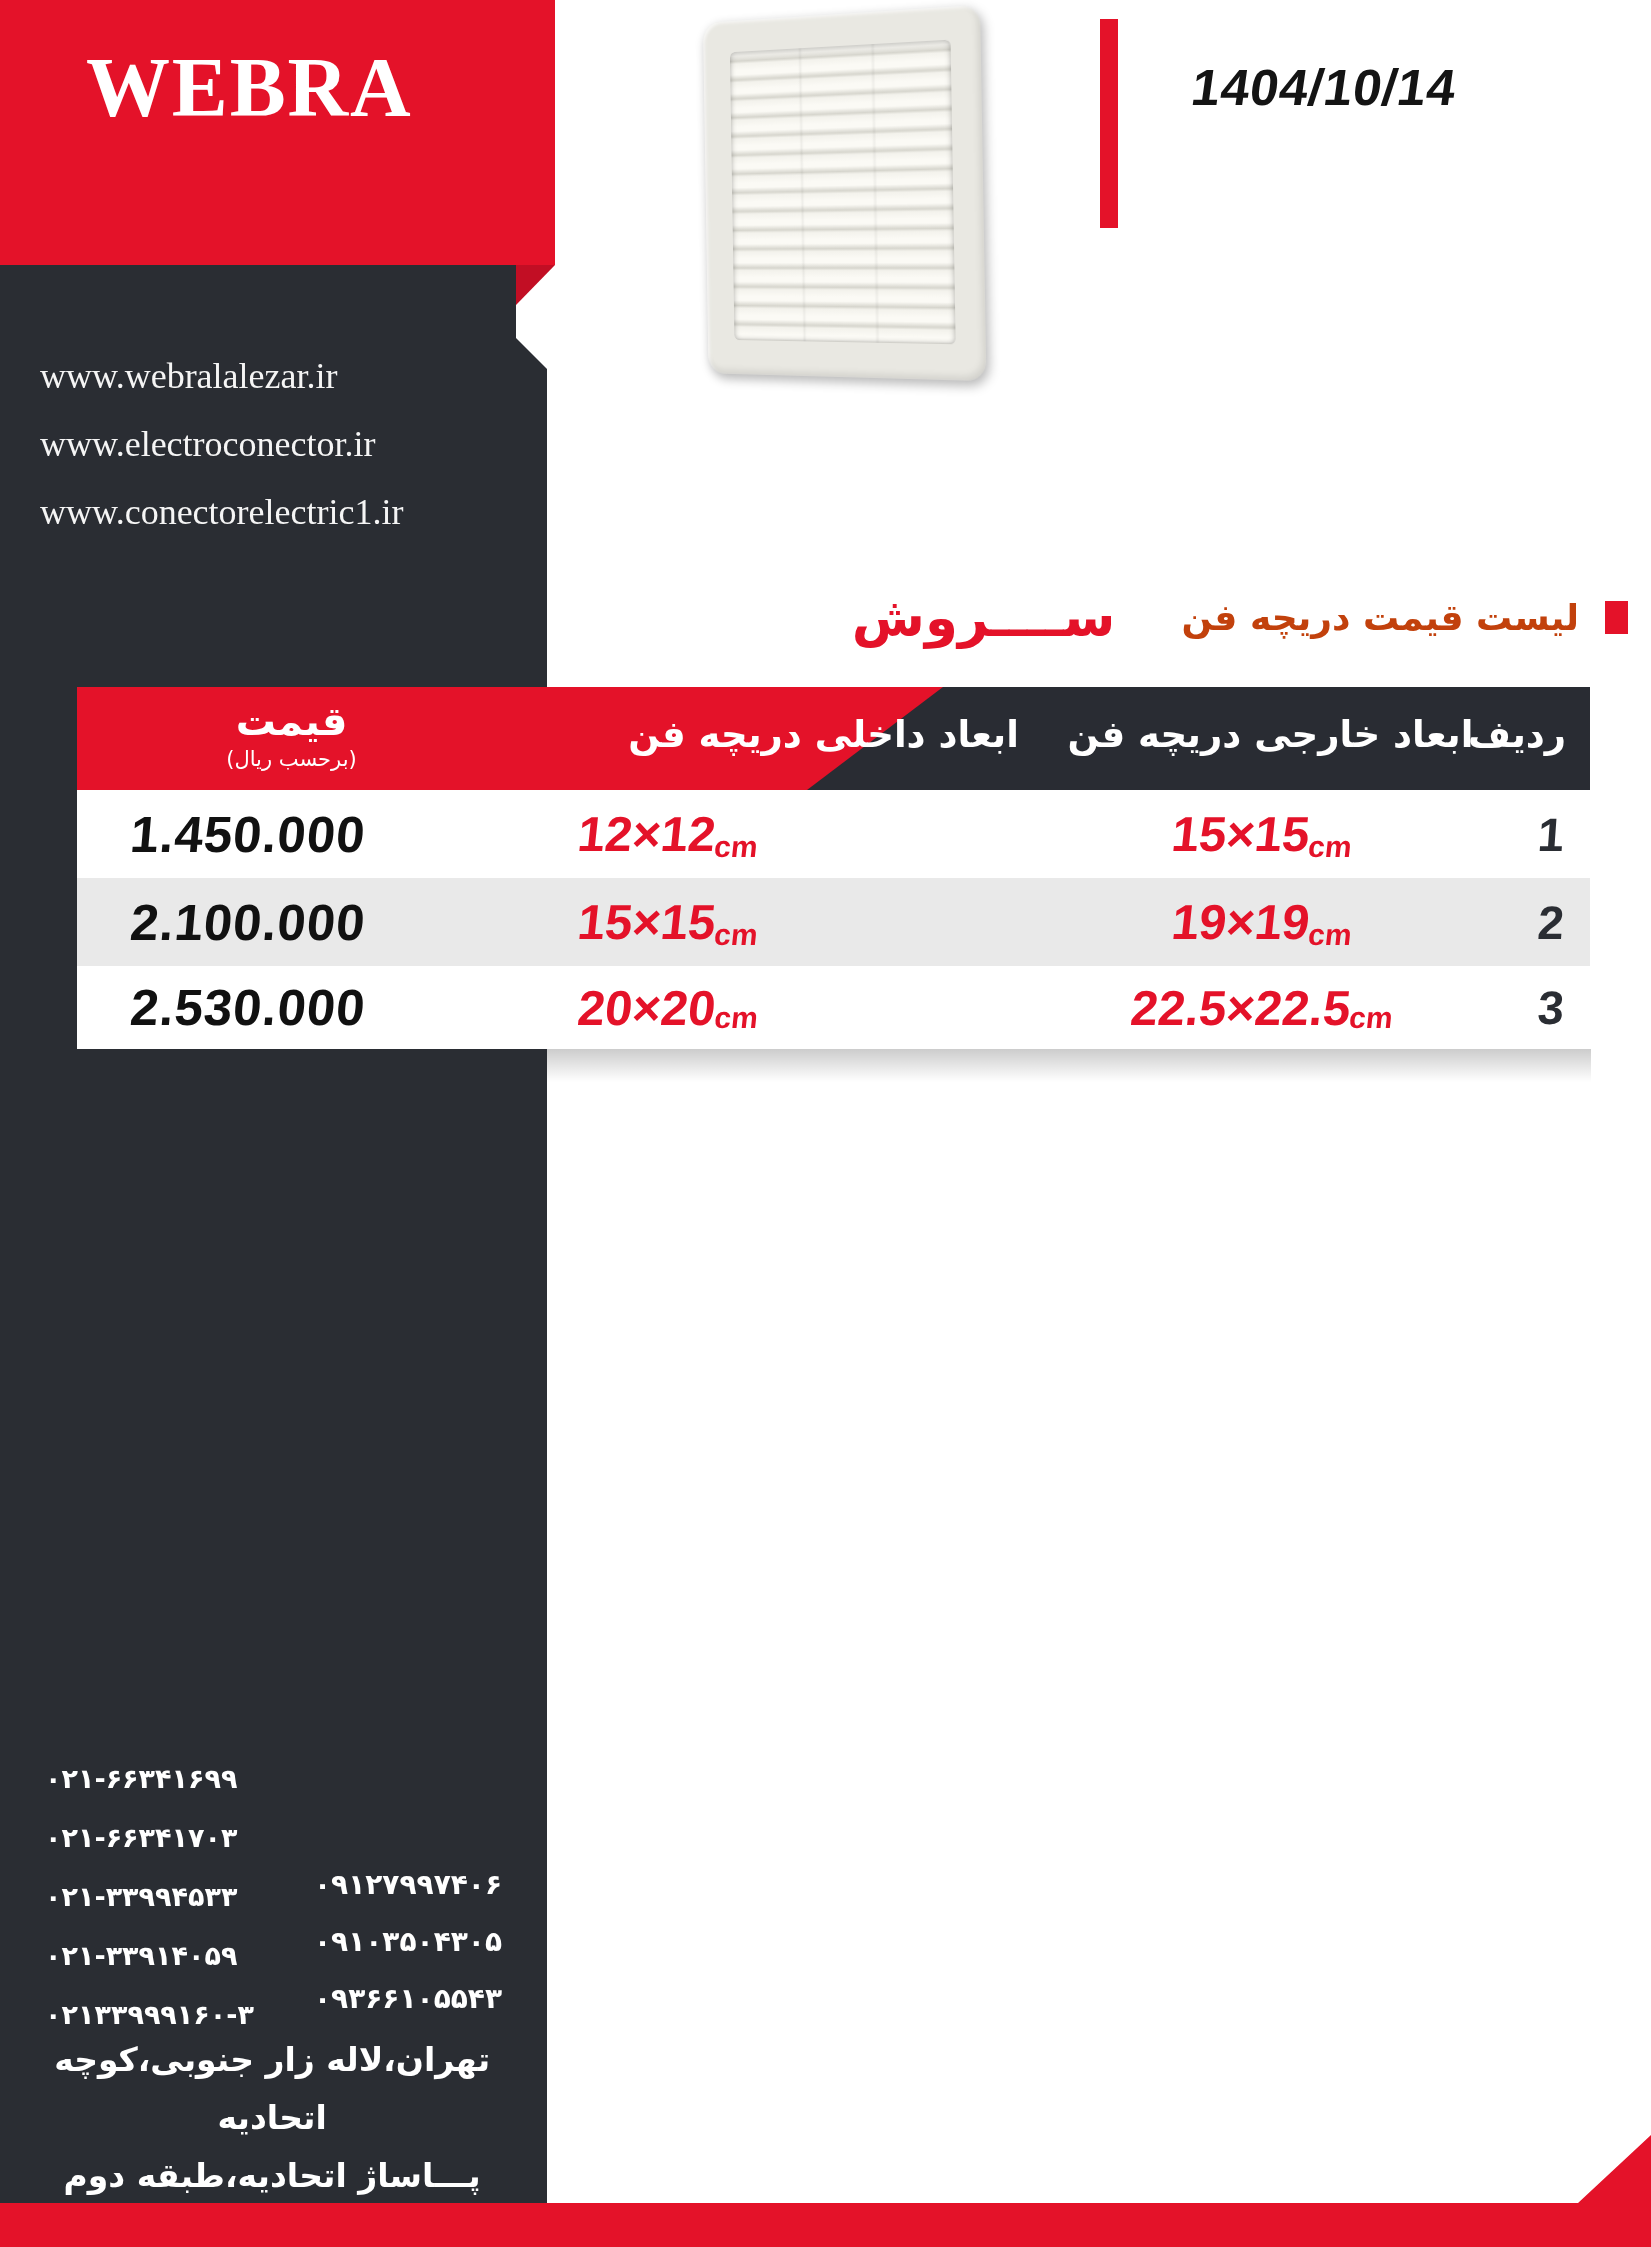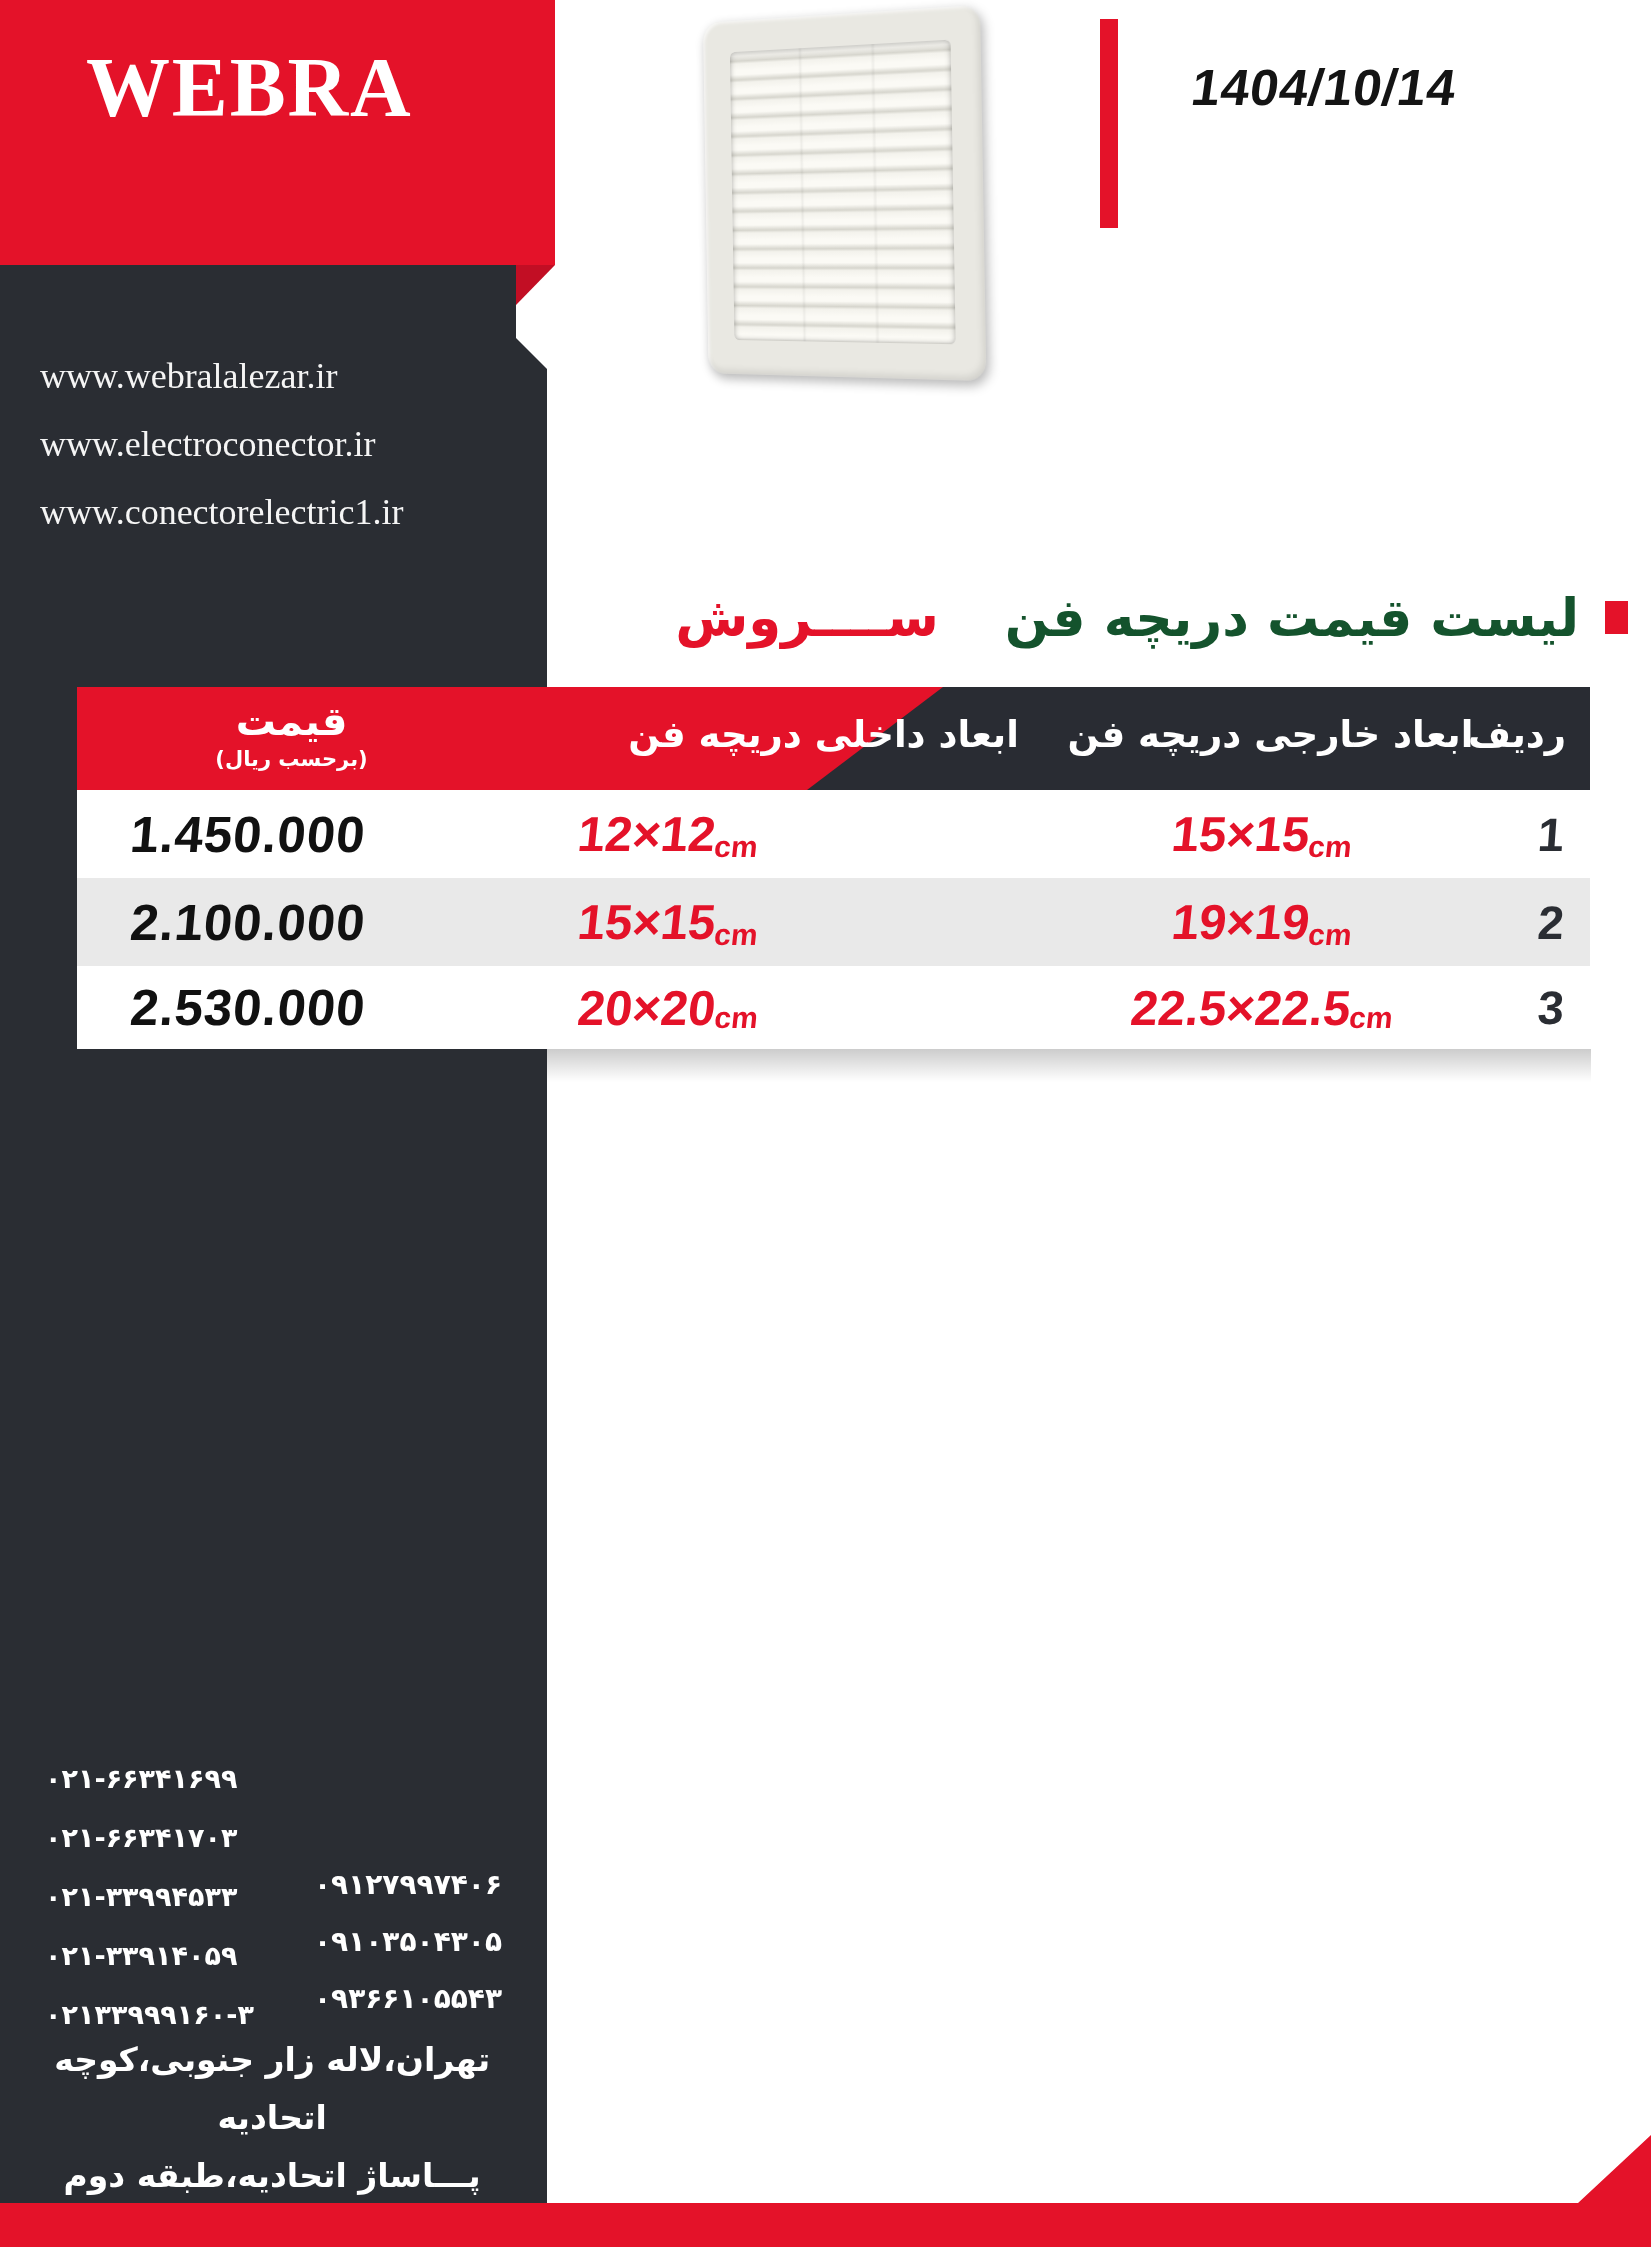--- a/index.html
+++ b/index.html
@@ -32,31 +32,31 @@
 
   
   .date-bar{position:absolute;left:1100px;top:19.3px;width:17.6px;height:209px;background:#e41229;z-index:2;}
   .date-text{position:absolute;left:1192px;top:58px;z-index:2;color:#141414;font-weight:bold;font-size:51px;
              transform:skewX(-8deg);letter-spacing:0.9px;}
 
   
   .title-row{position:absolute;top:571px;right:23px;height:93px;z-index:3;display:flex;direction:rtl;
              align-items:center;gap:26px;font-family:"DejaVu Sans",sans-serif;}
   .title-square{width:23px;height:33px;background:#e41229;}
-  .title-black{color:#14532d;font-weight:bold;font-size:52px;white-space:nowrap;}
+  .title-black{color:#c2410c;font-weight:bold;font-size:36px;white-space:nowrap;}
   .title-red{color:#e41229;font-weight:bold;font-size:53px;white-space:nowrap;margin-right:40px;}
 
   
   .price-table{position:absolute;left:77px;top:687px;width:1513px;z-index:3;background:#fff;}
   .thead{position:relative;height:103px;background:#292c33;}
   .thead-red{position:absolute;left:0;top:0;width:866px;height:103px;background:#e41229;
              clip-path:polygon(0 0,866px 0,730px 103px,0 103px);}
   .th{position:absolute;color:#fff;font-family:"DejaVu Sans",sans-serif;font-weight:bold;text-align:center;direction:rtl;}
   .th-price{left:26px;top:10.5px;width:377px;font-size:40px;line-height:47px;}
-  .th-price-unit{display:block;font-size:21px;line-height:28px;font-weight:bold;}
+  .th-price-unit{display:block;font-size:21px;line-height:28px;font-weight:normal;}
   .th-inner{left:527px;top:26px;width:439px;font-size:37px;}
   .th-outer{left:974px;top:26px;width:439px;font-size:37px;}
   .th-row{left:1352px;top:26px;width:176px;font-size:37px;}
 
   .trow{position:relative;width:100%;height:88px;}
   .trow.alt{background:#e9e9e9;}
   .cell{position:absolute;top:0;height:100%;display:flex;align-items:center;justify-content:center;white-space:nowrap;}
   .cell-price{left:0;width:342px;color:#111;font-weight:bold;font-size:51px;transform:skewX(-5deg);letter-spacing:0.9px;}
   .cell-dim{color:#e41229;font-weight:bold;font-size:49px;transform:skewX(-6deg);}
   .cell-inner{left:372px;width:439px;}

